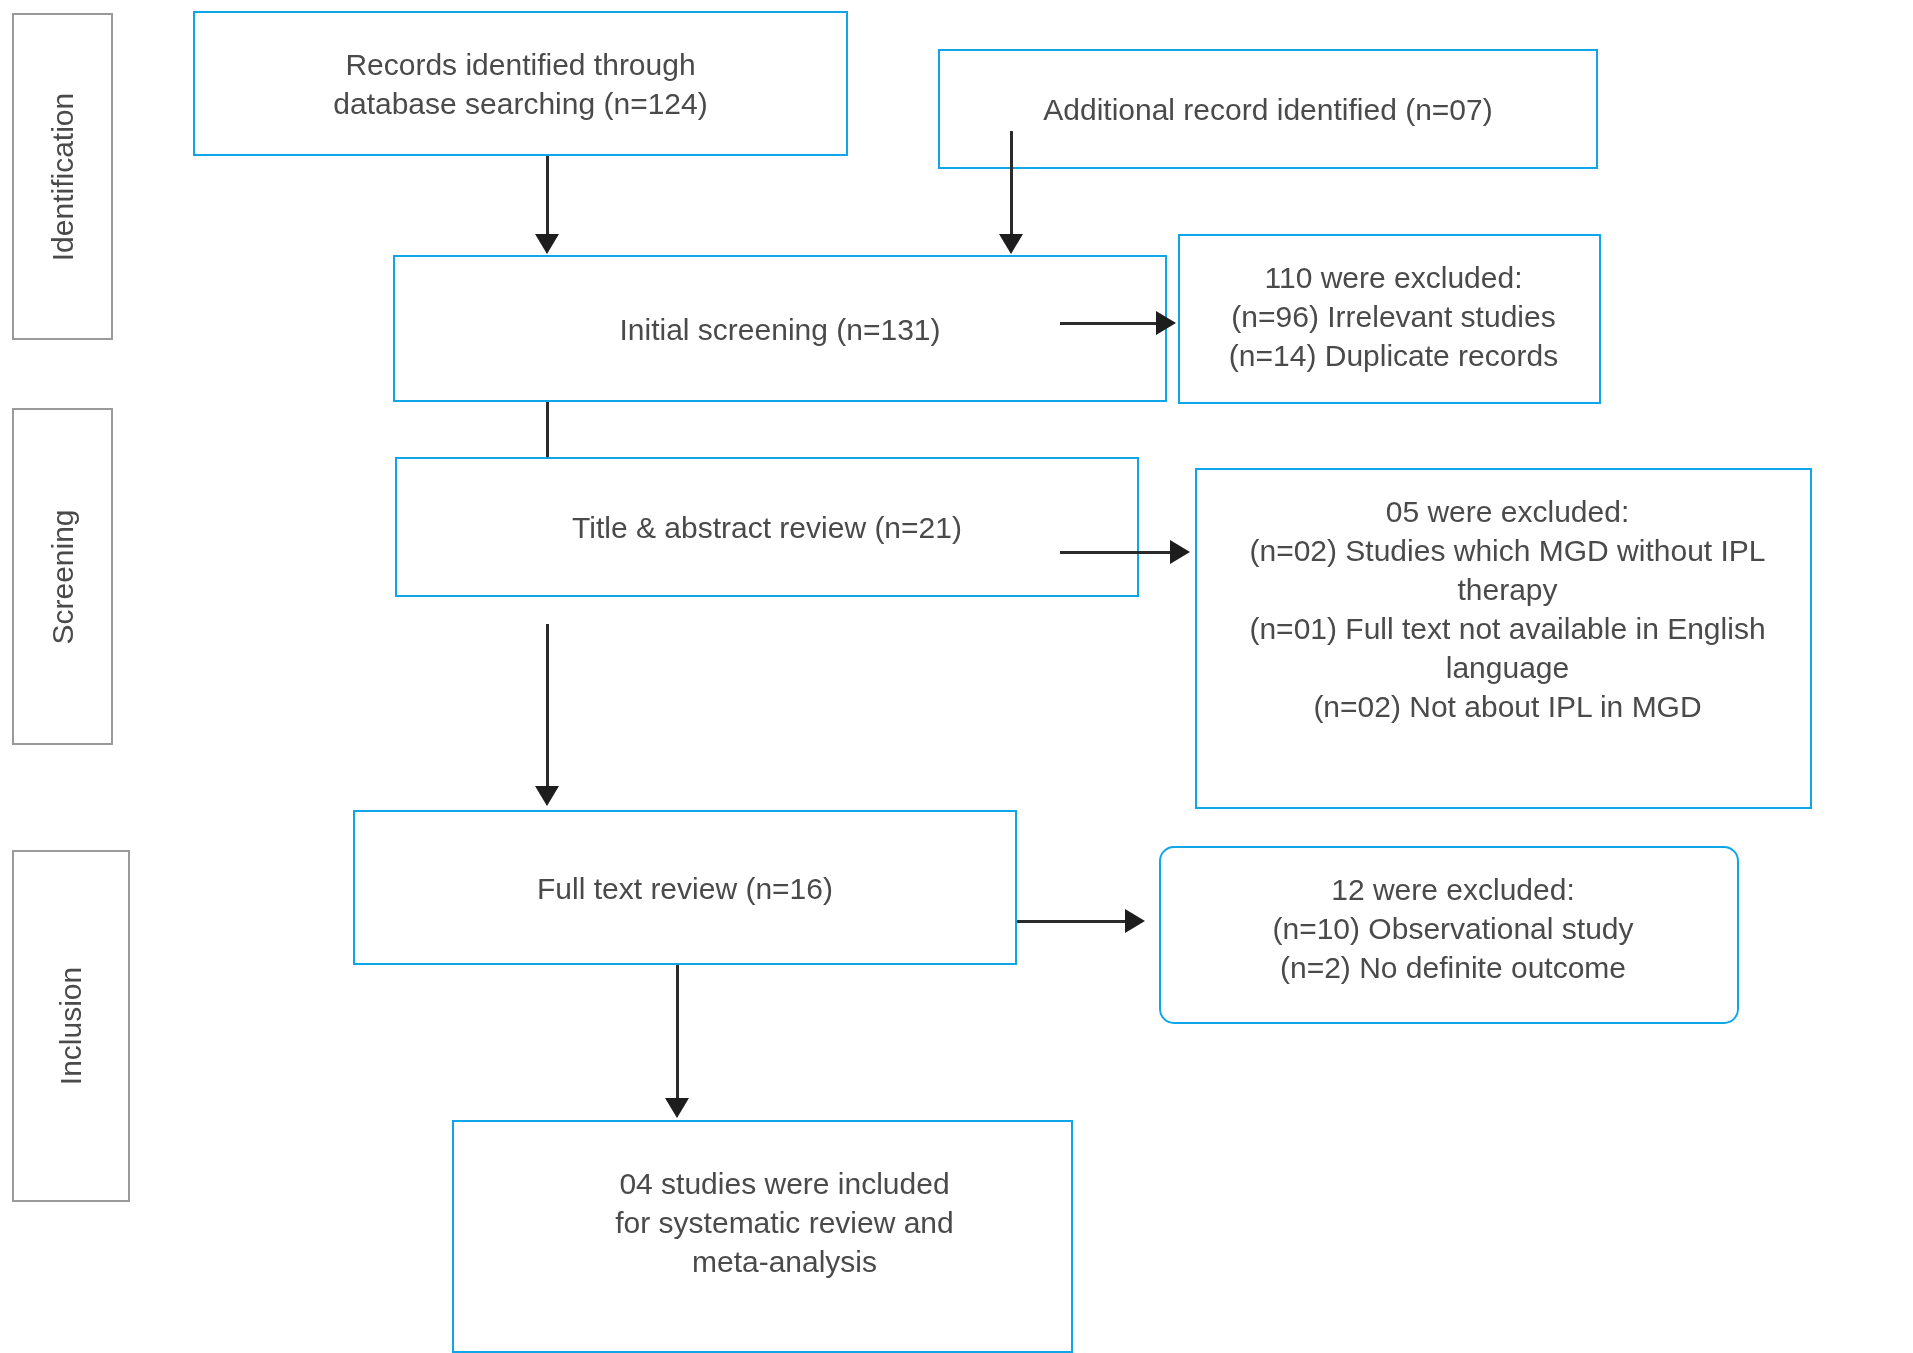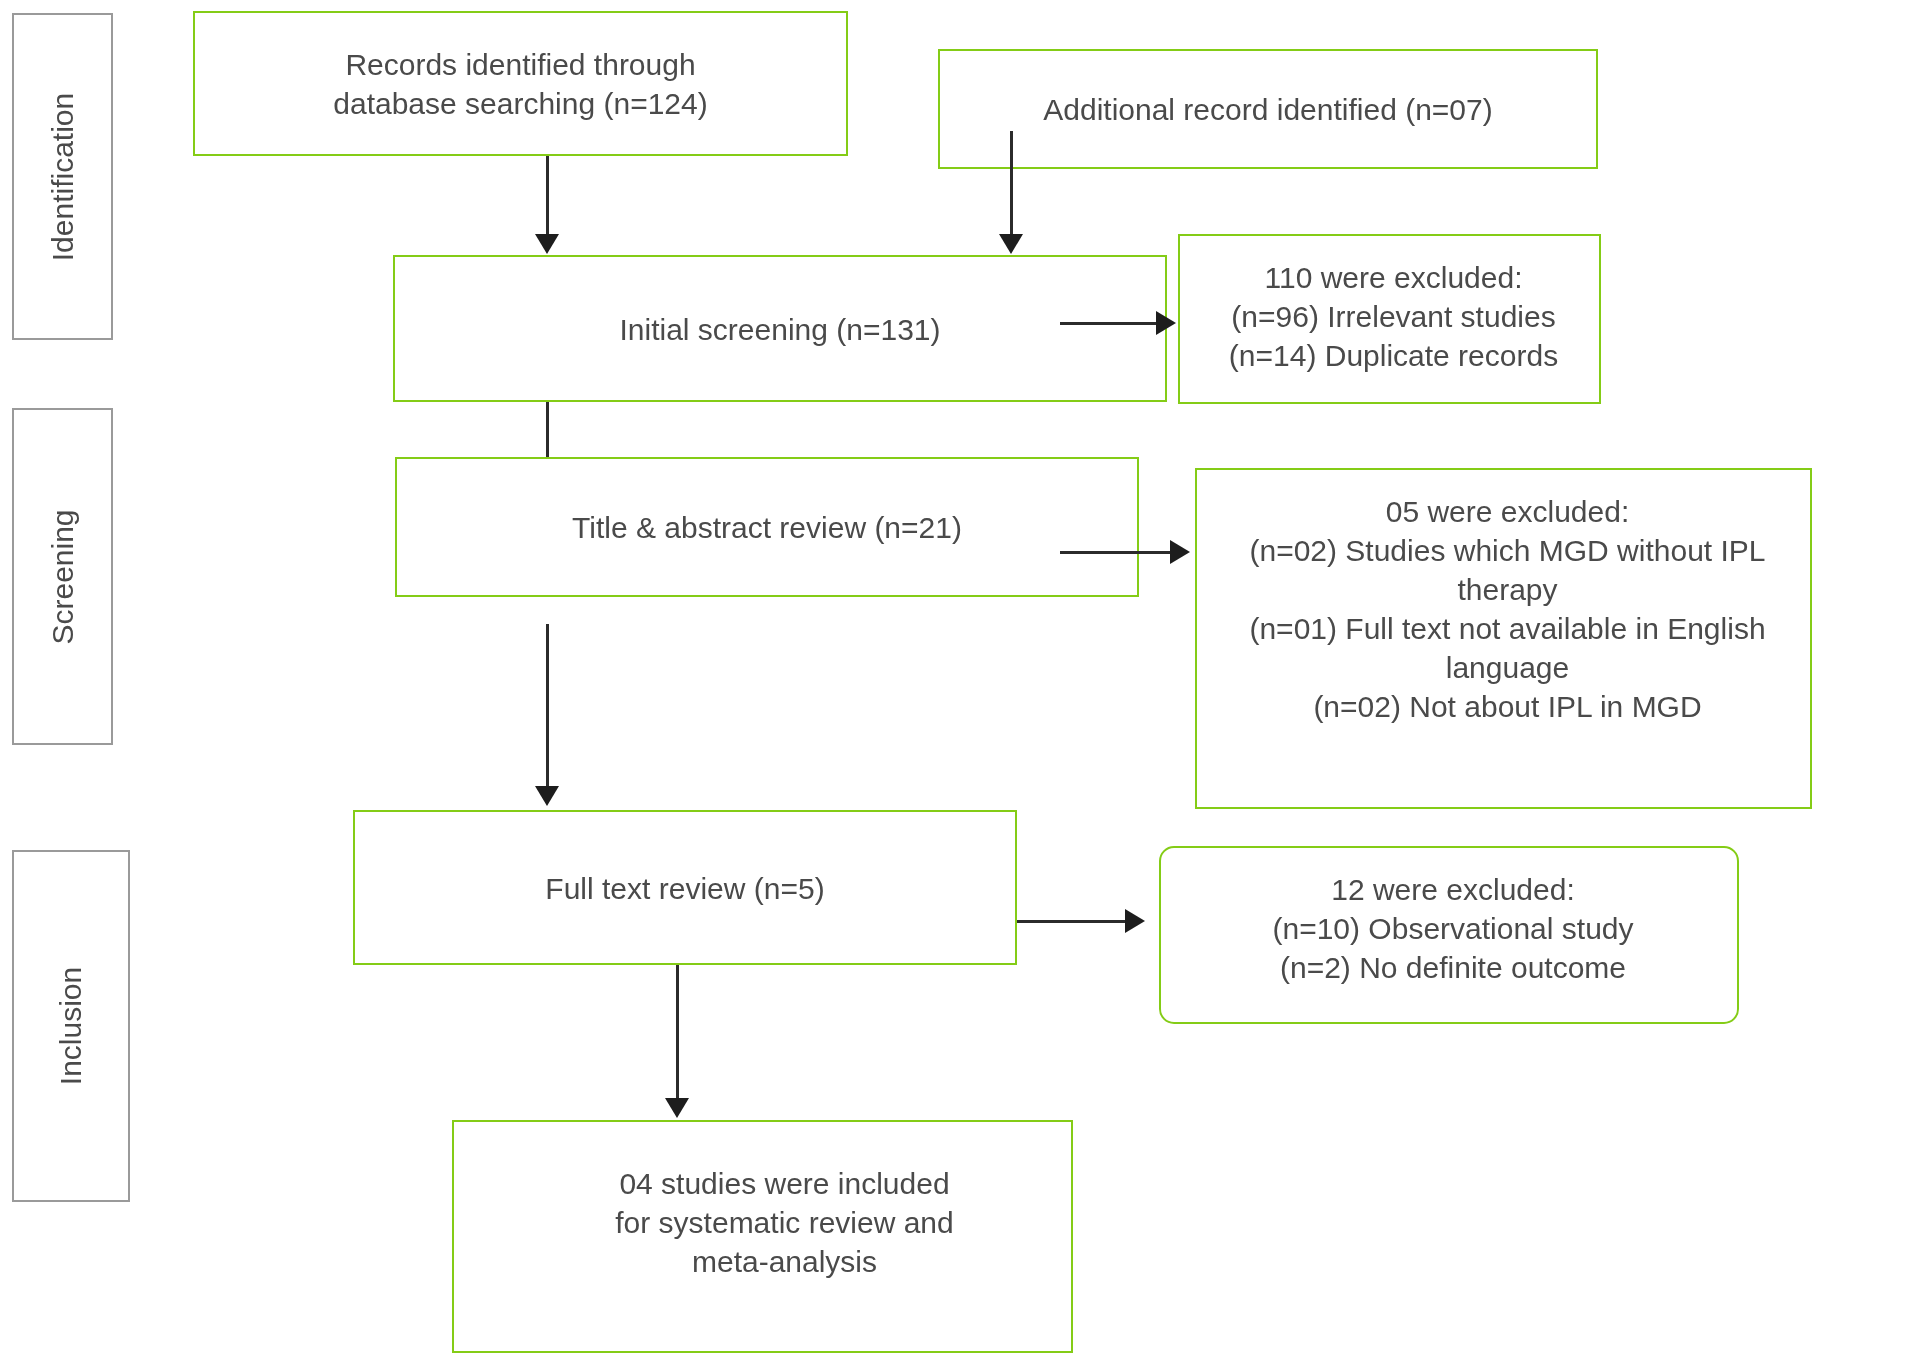--- a/index.html
+++ b/index.html
@@ -12,21 +12,21 @@
     width: 1913px;
     height: 1353px;
     background: #ffffff;
     font-family: "Liberation Sans", sans-serif;
     color: #3a3a3a;
     overflow: hidden;
   }
   .box {
     position: absolute;
     box-sizing: border-box;
-    border: 2px solid #84cc16;
+    border: 2px solid #0ea5e9;
     background: #ffffff;
   }
   .box-text {
     position: absolute;
     box-sizing: border-box;
     font-size: 30px;
     line-height: 1.30;
     color: #4a4a4a;
     white-space: pre-line;
   }
@@ -137,21 +137,21 @@
     <div class="box-text left-text" style="left:18px; top:22px; right:10px;">05 were excluded:
 (n=02) Studies which MGD without IPL therapy
 (n=01) Full text not available in English language
 (n=02) Not about IPL in MGD</div>
   </div>
 
   <div class="conn v-line" style="left:546px; top:624px; height:164px;"></div>
   <div class="arrow-down" style="left:535px; top:786px;"></div>
 
   <div class="box" style="left:353px; top:810px; width:664px; height:155px;">
-    <div class="box-text center-text">Full text review (n=5)</div>
+    <div class="box-text center-text">Full text review (n=16)</div>
   </div>
 
   <div class="conn h-line" style="left:1017px; top:920px; width:110px;"></div>
   <div class="arrow-right" style="left:1125px; top:909px;"></div>
 
   <div class="box" style="left:1159px; top:846px; width:580px; height:178px;border-radius:15px;">
     <div class="box-text left-text" style="left:18px; top:22px; right:10px;">12 were excluded:
 (n=10) Observational study
 (n=2) No definite outcome</div>
   </div>

